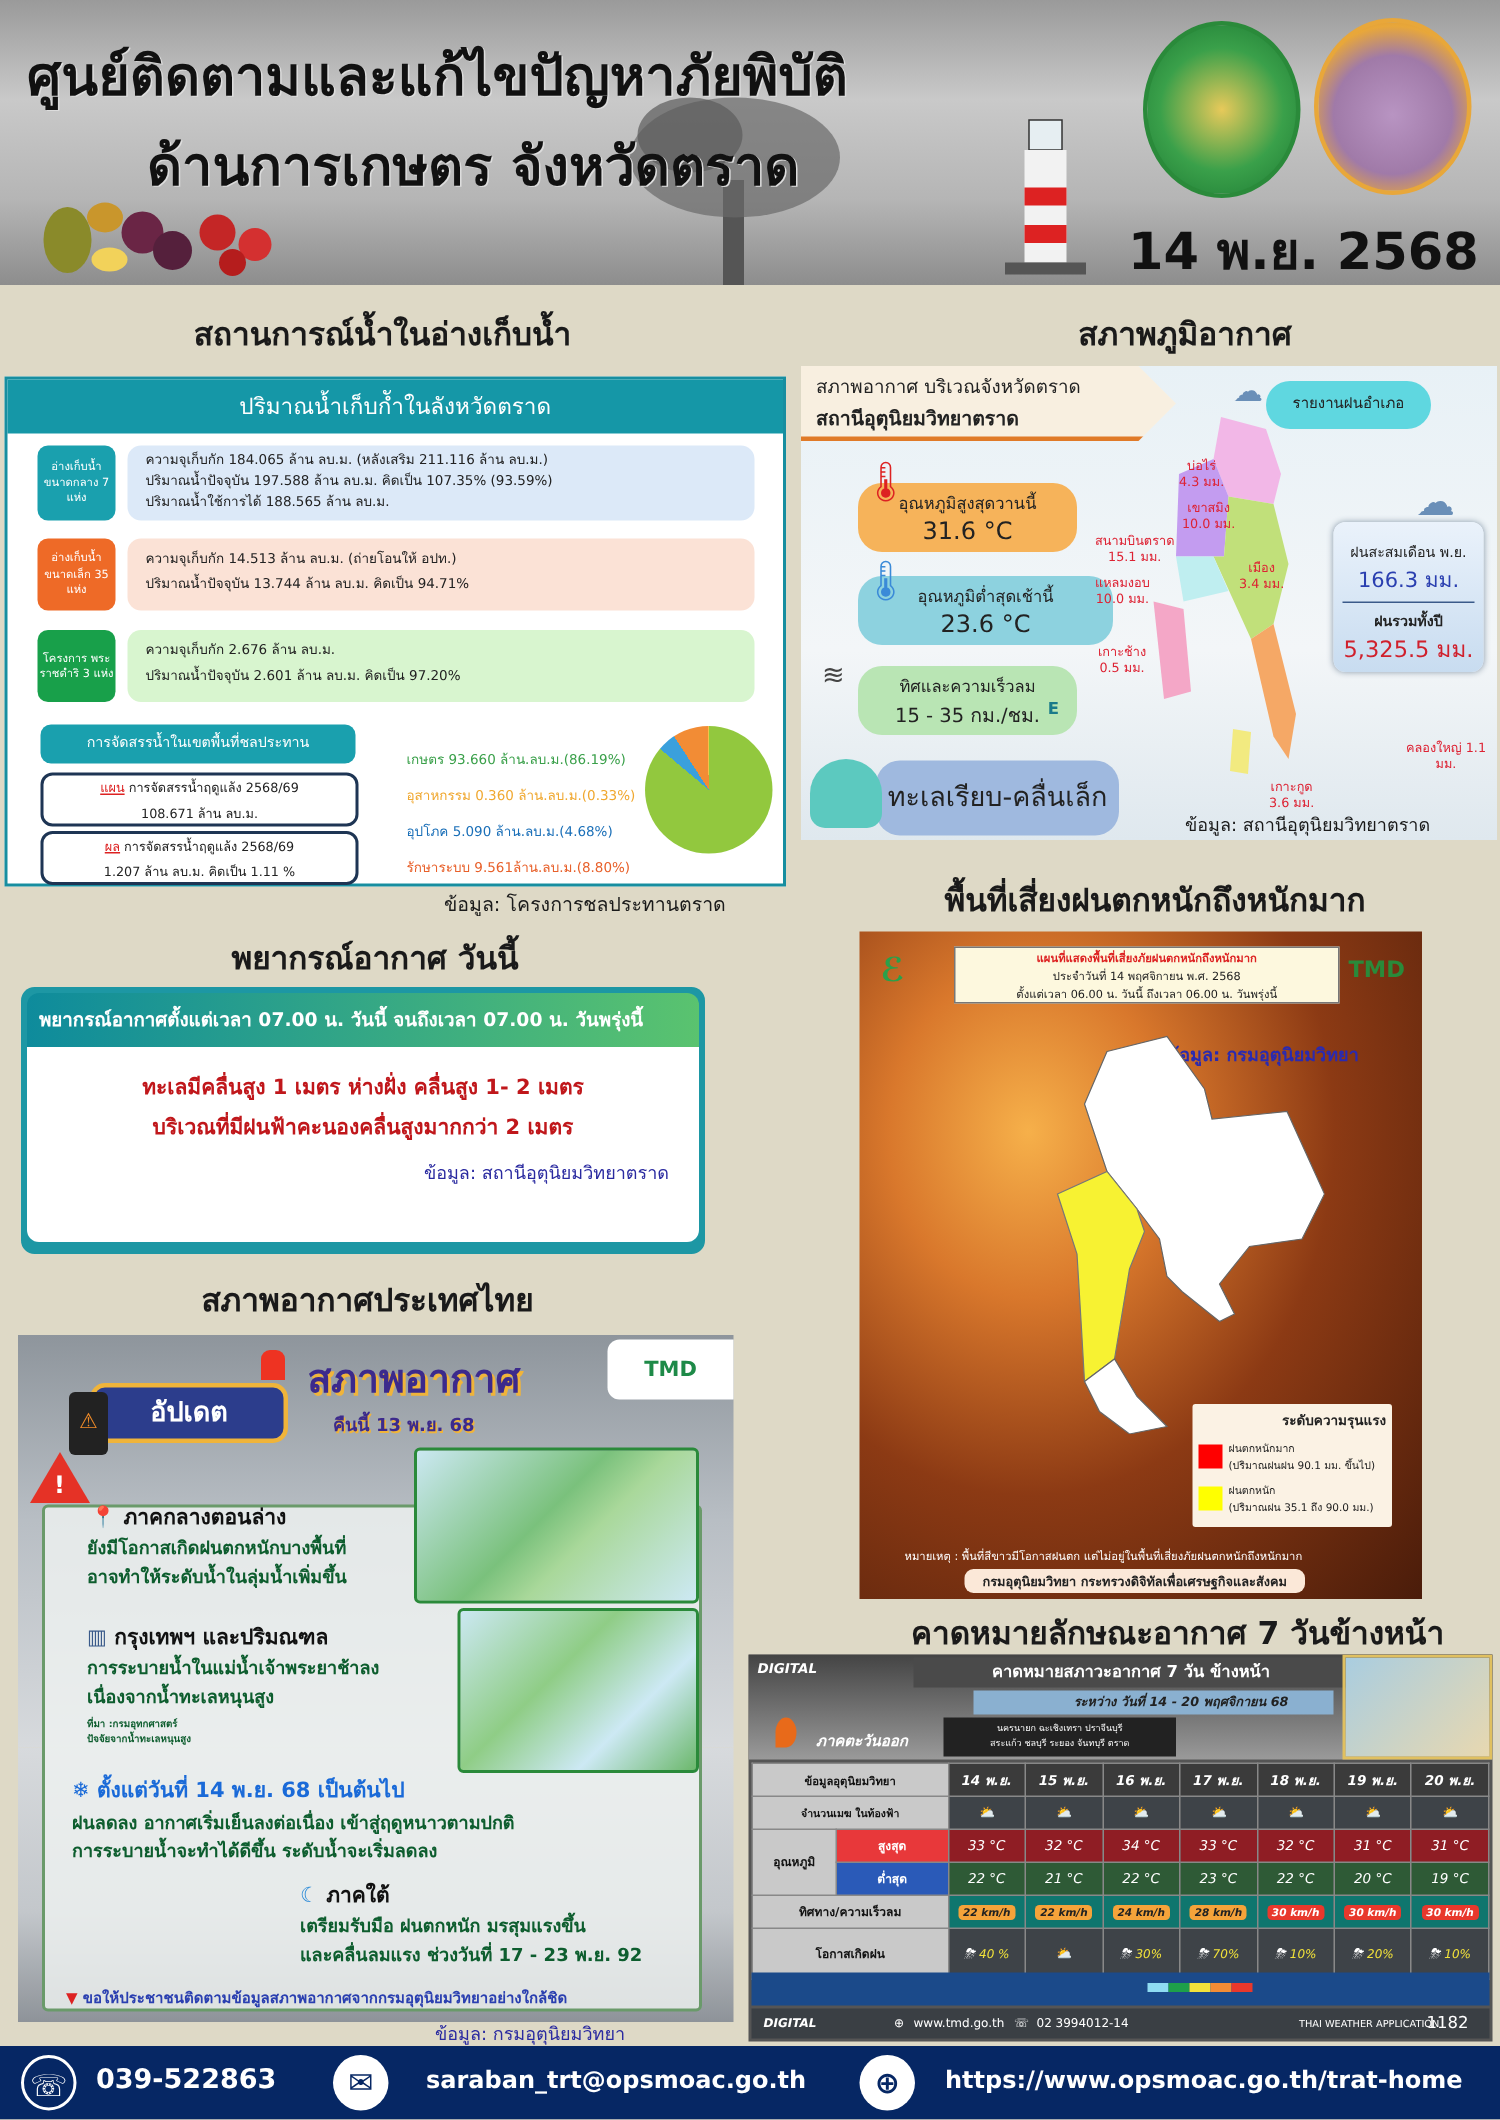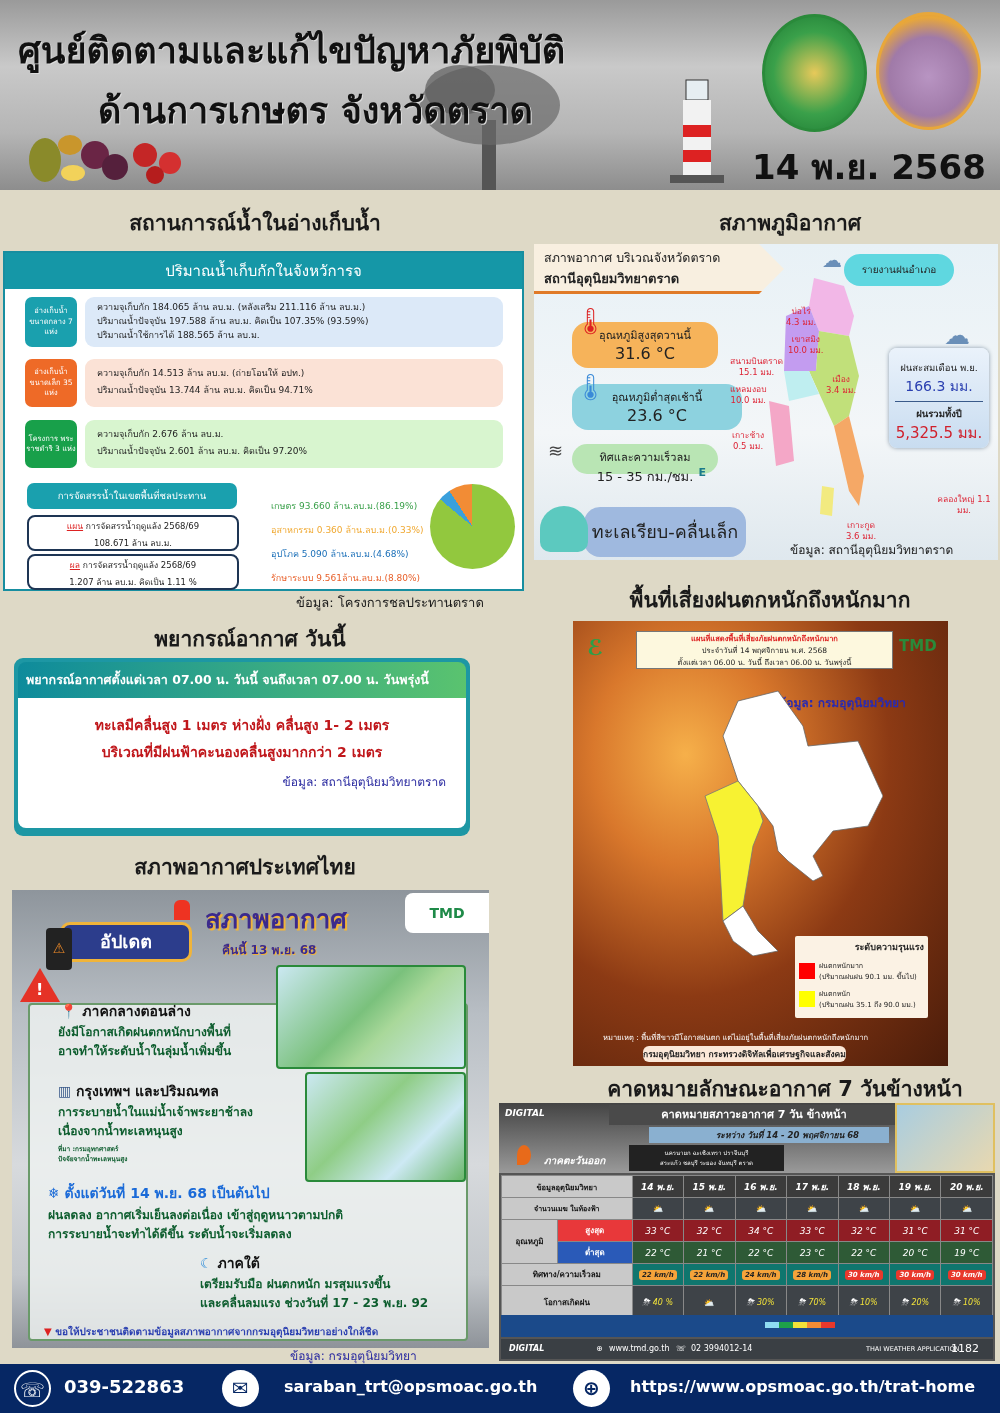--- a/index.html
+++ b/index.html
@@ -92,21 +92,21 @@
   </svg>
   <div class="abs logo" style="left:762px;top:14px;background:radial-gradient(circle,#e7c95a 0%,#3aa04a 55%,#1d7a33 100%);border:3px solid #2a8a3a"></div>
   <div class="abs logo" style="left:876px;top:12px;background:radial-gradient(circle at 50% 55%,#b894c2 0%,#a07aa8 50%,#e8a73a 75%,#d28a2a 100%);border:3px solid #e8a73a"></div>
   <div id="date" class="abs">14 พ.ย. 2568</div>
 </div>
 
 <div class="abs sec-title" style="left:90px;top:206px;width:330px">สถานการณ์น้ำในอ่างเก็บน้ำ</div>
 <div class="abs sec-title" style="left:680px;top:206px;width:220px">สภาพภูมิอากาศ</div>
 
 <div id="reservoir" class="abs">
-  <div class="hdr">ปริมาณน้ำเก็บกักในจังหวัการจ</div>
+  <div class="hdr">ปริมาณน้ำเก็บกัำในลังหวัดตราด</div>
   <div class="res-row" style="top:44px;height:50px">
     <div class="res-badge" style="height:50px;background:#1aa0ae">อ่างเก็บน้ำ ขนาดกลาง 7 แห่ง</div>
     <div class="res-box" style="height:50px;background:#dce9f8;line-height:14px;padding-top:3px">
       <div>ความจุเก็บกัก 184.065 ล้าน ลบ.ม.  (หลังเสริม 211.116 ล้าน ลบ.ม.)</div>
       <div>ปริมาณน้ำปัจจุบัน 197.588  ล้าน ลบ.ม. คิดเป็น 107.35% (93.59%)</div>
       <div>ปริมาณน้ำใช้การได้  188.565  ล้าน ลบ.ม.</div>
     </div>
   </div>
   <div class="res-row" style="top:106px;height:48px">
     <div class="res-badge" style="height:48px;background:#ee6a27">อ่างเก็บน้ำ ขนาดเล็ก 35 แห่ง</div>
@@ -147,21 +147,21 @@
   <div class="pill" style="left:38px;top:78px;width:146px;height:46px;background:#f6b35a">
     <div style="font-size:11px;padding-top:4px">อุณหภูมิสูงสุดวานนี้</div>
     <div style="font-size:16px">31.6 °C</div>
   </div>
   <div class="abs" style="left:40px;top:62px;font-size:26px;color:#d22">🌡</div>
   <div class="pill" style="left:38px;top:140px;width:170px;height:46px;background:#8dd2df">
     <div style="font-size:11px;padding-top:4px">อุณหภูมิต่ำสุดเช้านี้</div>
     <div style="font-size:16px">23.6 °C</div>
   </div>
   <div class="abs" style="left:40px;top:128px;font-size:26px;color:#3a8ad8">🌡</div>
-  <div class="pill" style="left:38px;top:200px;width:146px;height:30px;background:#b9e5b4">
+  <div class="pill" style="left:38px;top:200px;width:146px;height:46px;background:#b9e5b4">
     <div style="font-size:11px;padding-top:4px">ทิศและความเร็วลม</div>
     <div style="font-size:13px">15 - 35 กม./ชม.</div>
     <div class="abs" style="right:12px;top:22px;font-size:11px;color:#1a7a8a;font-weight:bold">E</div>
   </div>
   <div class="abs" style="left:14px;top:196px;font-size:18px;color:#444">≋</div>
   <div class="pill" style="left:50px;top:263px;width:162px;height:50px;background:#9fb9df;line-height:50px;font-size:18px">ทะเลเรียบ-คลื่นเล็กน้อย</div>
   <div class="abs" style="left:6px;top:262px;width:48px;height:46px;border-radius:50% 50% 10px 10px;background:#5cc9bf"></div>
   <div class="pill" style="left:310px;top:10px;width:110px;height:32px;background:#5fd7e0;line-height:32px;font-size:10px">รายงานฝนอำเภอ</div>
   <div class="abs" style="left:288px;top:4px;font-size:20px;color:#6a8fb8">☁</div>
   <svg class="map" viewBox="0 0 120 245">
@@ -290,21 +290,21 @@
     </div>
     <div style="display:flex;align-items:center">
       <div style="width:16px;height:16px;background:#ffff00;margin-right:4px"></div>
       <div>
           <div>ฝนตกหนัก</div>
           <div>(ปริมาณฝน 35.1 ถึง 90.0 มม.)</div>
         </div>
     </div>
   </div>
   <div class="abs" style="left:30px;top:410px;font-size:7.5px;color:#fff;font-weight:normal">หมายเหตุ : พื้นที่สีขาวมีโอกาสฝนตก แต่ไม่อยู่ในพื้นที่เสี่ยงภัยฝนตกหนักถึงหนักมาก</div>
-  <div class="abs" style="left:70px;top:425px;padding:1px 0;background:#fbe8d8;border-radius:6px;font-size:8.5px;font-weight:bold">กรมอุตุนิยมวิทยา กระทรวงดิจิทัลเพื่อเศรษฐกิจและสังคม</div>
+  <div class="abs" style="left:70px;top:425px;padding:1px 12px;background:#fbe8d8;border-radius:6px;font-size:8.5px;font-weight:bold">กรมอุตุนิยมวิทยา กระทรวงดิจิทัลเพื่อเศรษฐกิจและสังคม</div>
 </div>
 
 <div class="abs sec-title" style="left:585px;top:1072px;width:400px">คาดหมายลักษณะอากาศ 7 วันข้างหน้า</div>
 <div id="seven" class="abs">
   <div class="s7hdr">
     <div class="abs" style="left:6px;top:5px;color:#fff;font-size:9px;font-weight:bold;font-style:italic">DIGITAL</div>
     <div class="abs" style="left:110px;top:2px;width:290px;height:20px;background:#4a4a4a;color:#fff;font-size:11px;font-weight:bold;text-align:center;line-height:20px">คาดหมายสภาวะอากาศ 7 วัน ข้างหน้า</div>
     <div class="abs" style="left:150px;top:24px;width:240px;height:16px;background:#8ab0d0;font-size:8.5px;font-weight:bold;font-style:italic;text-align:right;padding-right:30px;line-height:16px">ระหว่าง วันที่ 14 - 20 พฤศจิกายน 68</div>
     <div class="abs" style="left:18px;top:42px;width:14px;height:20px;background:#e86a1a;border-radius:50% 50% 50% 0"></div>
     <div class="abs" style="left:45px;top:50px;color:#fff;font-size:10px;font-weight:bold;font-style:italic">ภาคตะวันออก</div>

